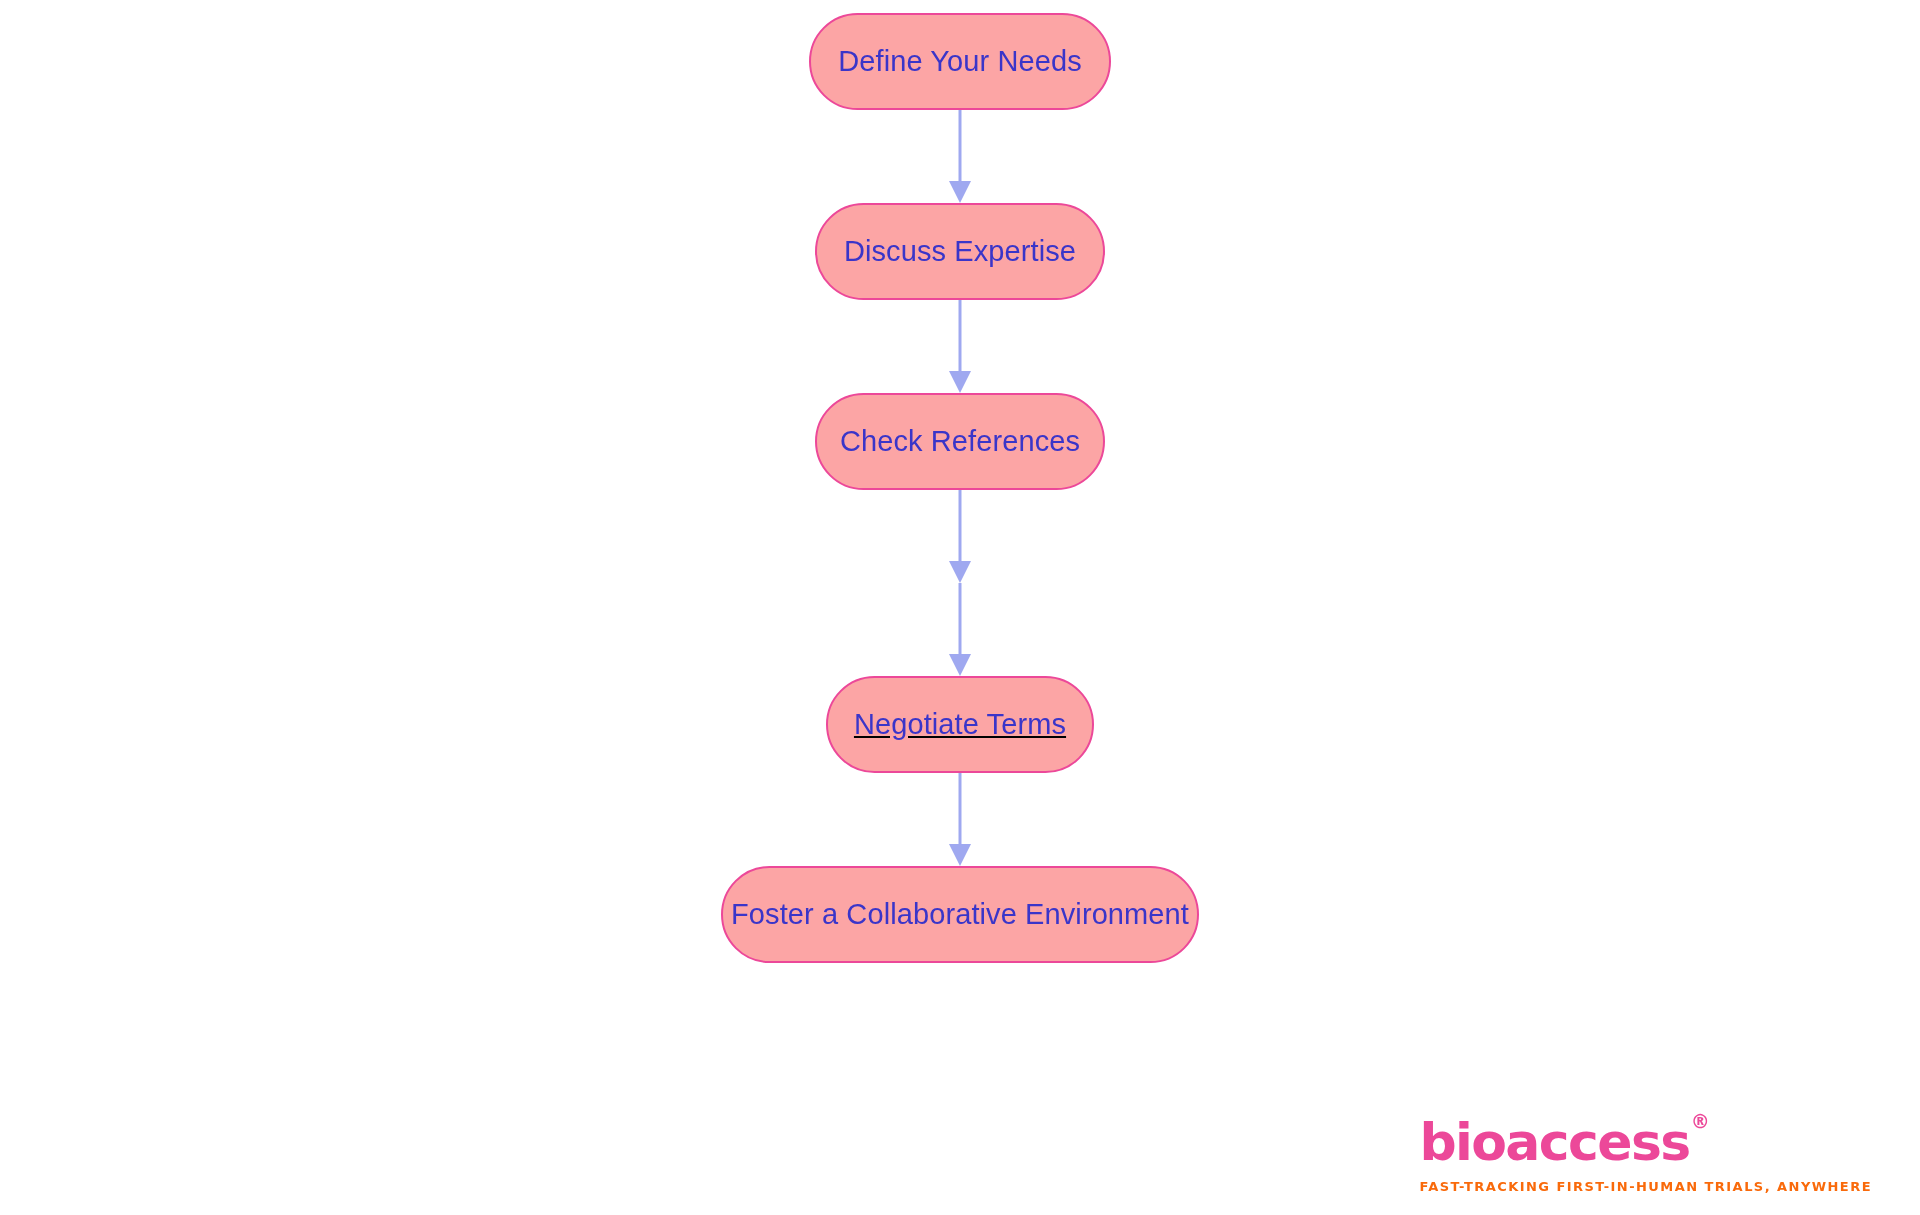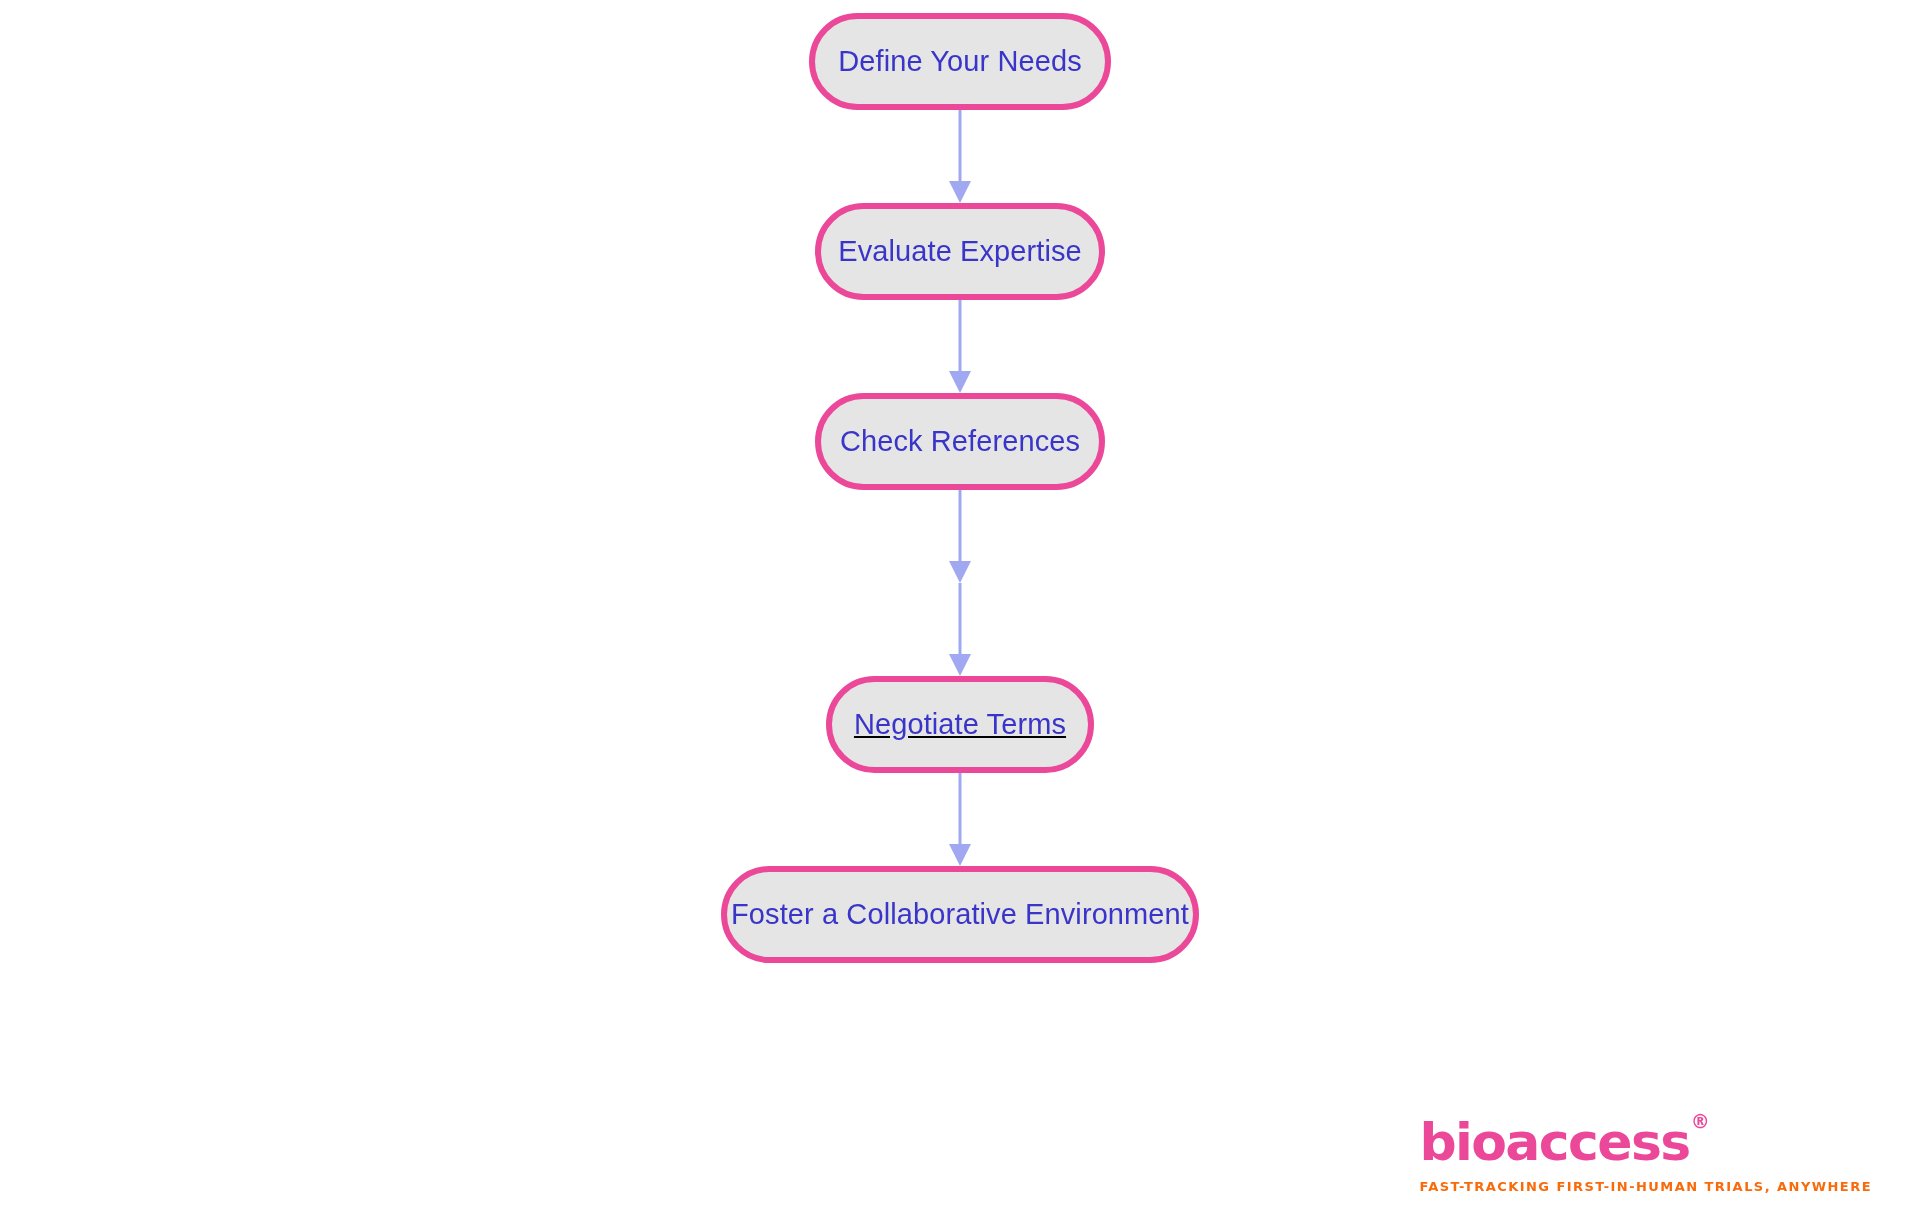--- a/index.html
+++ b/index.html
@@ -32,22 +32,22 @@
     align-items: center;
   }
 
   .flow-node {
     position: relative;
     box-sizing: border-box;
     height: 97px;
     display: flex;
     align-items: center;
     justify-content: center;
-    background: #e5e5e5;
-    border: 6px solid #ec4899;
+    background: #fca5a5;
+    border: 2px solid #ec4899;
     border-radius: 60px;
     padding: 0 34px;
     z-index: 2;
   }
 
   .flow-node-label {
     color: #3a35c9;
     font-size: 29px;
     font-weight: 400;
     letter-spacing: 0.1px;
@@ -118,21 +118,21 @@
     </div>
 
     <div class="flow-connector">
       <svg viewBox="0 0 40 93" xmlns="http://www.w3.org/2000/svg" aria-hidden="true">
         <line x1="20" y1="0" x2="20" y2="77" stroke="#9fa8f0" stroke-width="3"></line>
         <polygon points="20,93 9,71 31,71" fill="#9fa8f0"></polygon>
       </svg>
     </div>
 
     <div class="flow-node" style="width:290px;">
-      <span class="flow-node-label">Evaluate Expertise</span>
+      <span class="flow-node-label">Discuss Expertise</span>
     </div>
 
     <div class="flow-connector">
       <svg viewBox="0 0 40 93" xmlns="http://www.w3.org/2000/svg" aria-hidden="true">
         <line x1="20" y1="0" x2="20" y2="77" stroke="#9fa8f0" stroke-width="3"></line>
         <polygon points="20,93 9,71 31,71" fill="#9fa8f0"></polygon>
       </svg>
     </div>
 
     <div class="flow-node" style="width:290px;">

